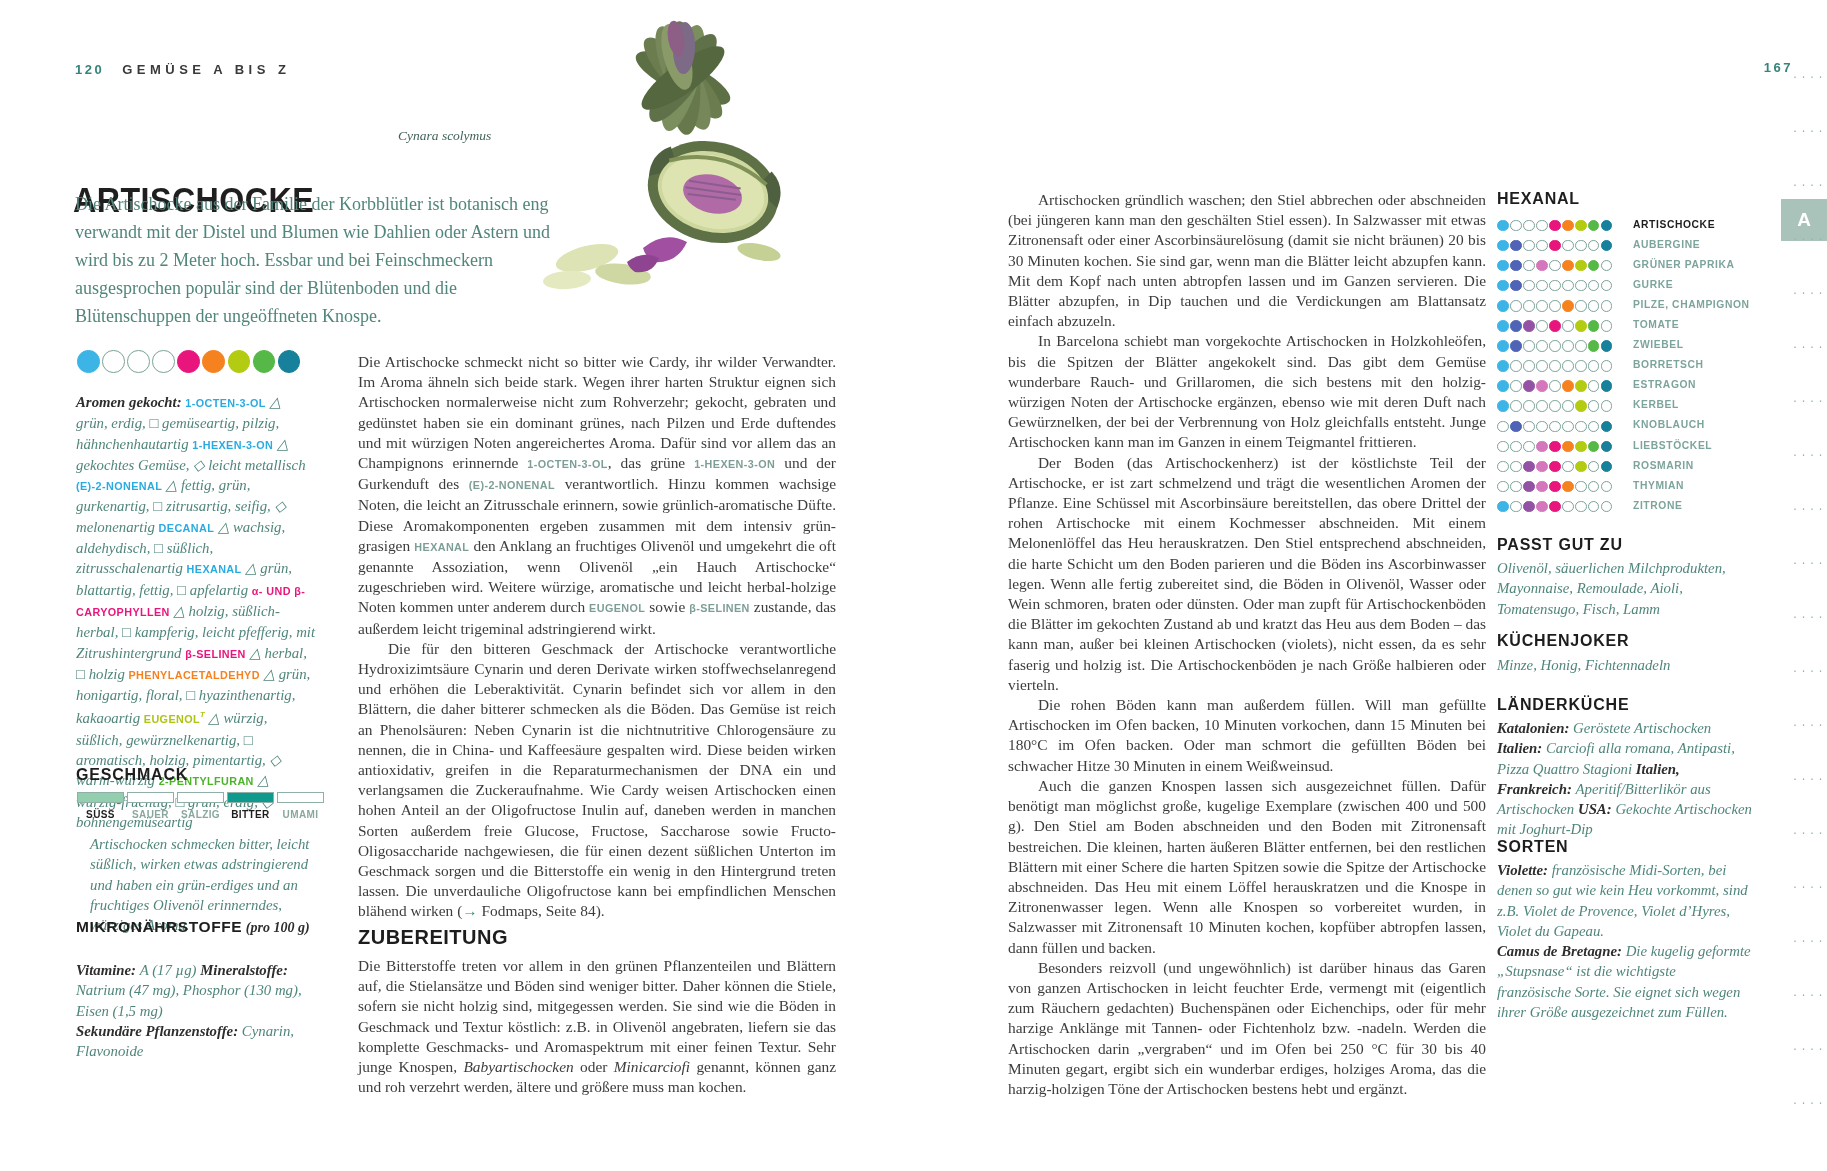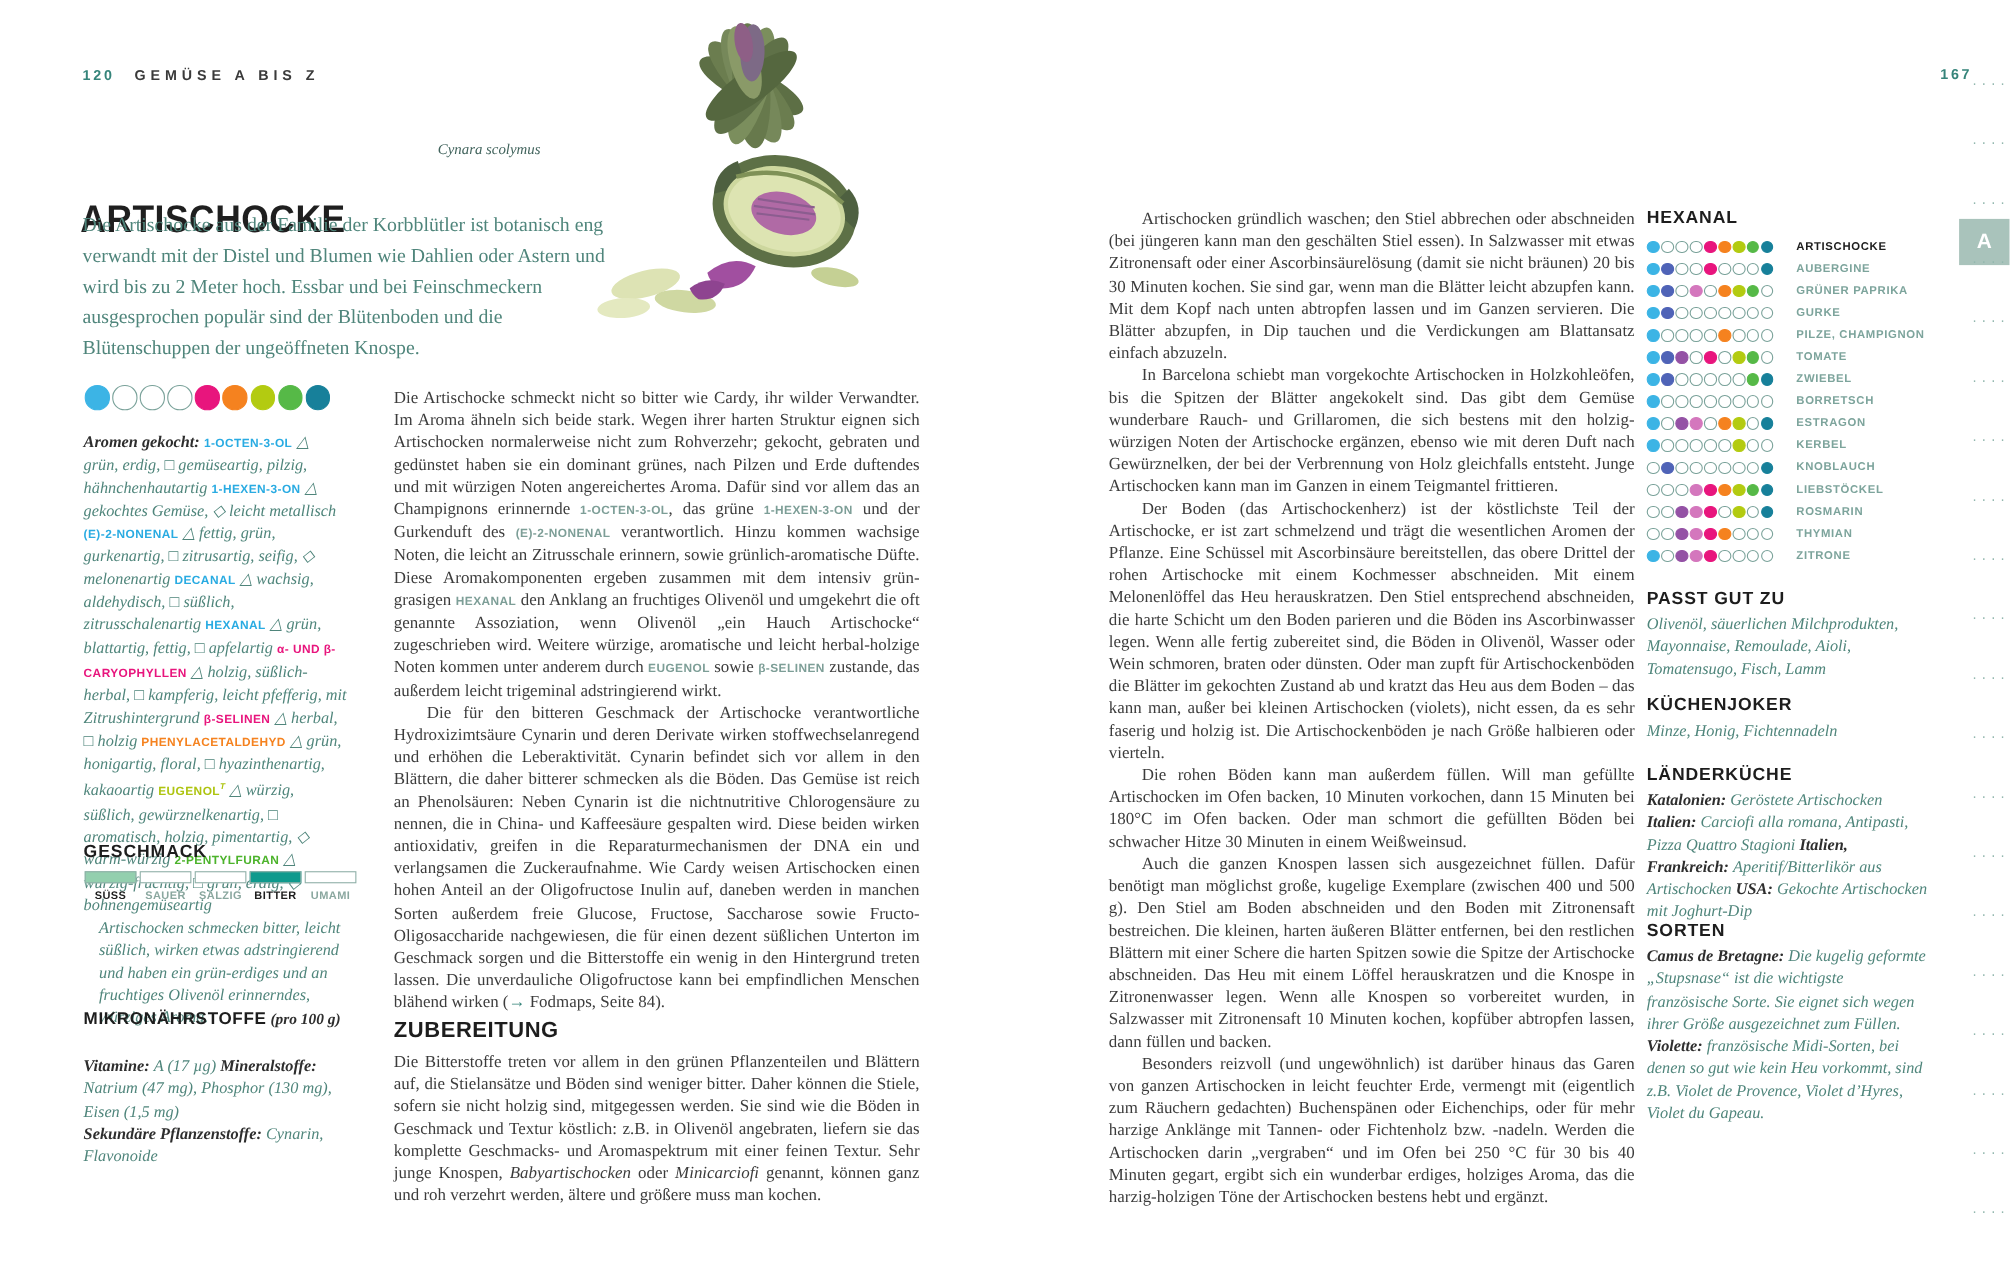--- a/index.html
+++ b/index.html
@@ -225,22 +225,22 @@
   </div>
 
 <div class="abs heading h-side" style="left:1497px;top:696px;">LÄNDERKÜCHE</div>
 <div class="abs side" style="left:1497px;top:718px;width:256px;">
     <p class="sp"><span class="sg-b">Katalonien: </span><span>Geröstete Artischocken</span></p>
     <p class="sp"><span class="sg-b">Italien: </span><span>Carciofi alla romana, Antipasti, Pizza Quattro Stagioni    </span><span class="sg-b">Italien, Frankreich: </span><span>Aperitif/Bitterlikör aus Artischocken    </span><span class="sg-b">USA: </span><span>Gekochte Artischocken mit Joghurt-Dip</span></p>
   </div>
 
 <div class="abs heading h-side" style="left:1497px;top:838px;text-align:center;">SORTEN</div>
 <div class="abs side" style="left:1497px;top:860px;width:256px;">
+    <p class="sp"><span class="sg-b">Violette: </span><span>französische Midi-Sorten, bei denen so gut wie kein Heu vorkommt, sind z.B. Violet de Provence, Violet d’Hyres, Violet du Gapeau.</span></p>
     <p class="sp"><span class="sg-b">Camus de Bretagne: </span><span>Die kugelig geformte „Stupsnase“ ist die wichtigste französische Sorte. Sie eignet sich wegen ihrer Größe ausgezeichnet zum Füllen.</span></p>
-    <p class="sp"><span class="sg-b">Violette: </span><span>französische Midi-Sorten, bei denen so gut wie kein Heu vorkommt, sind z.B. Violet de Provence, Violet d’Hyres, Violet du Gapeau.</span></p>
   </div>
 
 <div id="edge-guides">
     <div class="edge-dots" style="top: 69px;">......</div>
     <div class="edge-dots" style="top: 123px;">......</div>
     <div class="edge-dots" style="top: 177px;">......</div>
     <div class="edge-dots" style="top: 231px;">......</div>
     <div class="edge-dots" style="top: 285px;">......</div>
     <div class="edge-dots" style="top: 339px;">......</div>
     <div class="edge-dots" style="top: 393px;">......</div>

